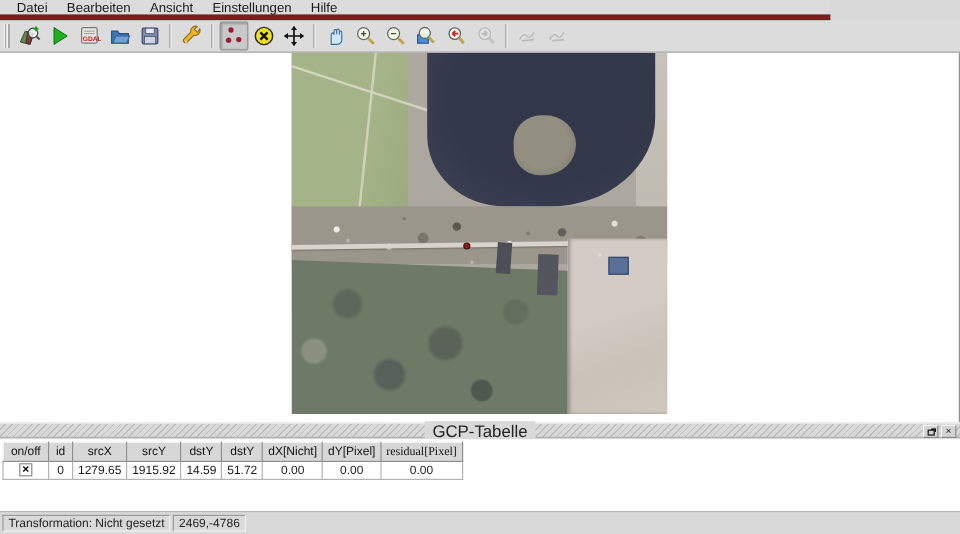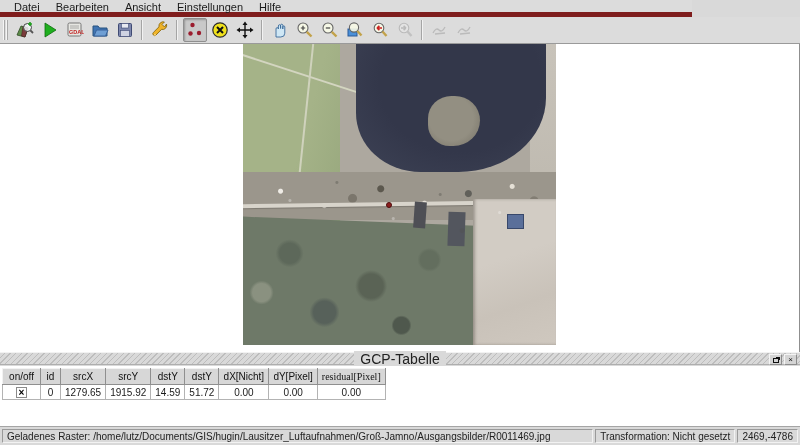--- a/index.html
+++ b/index.html
@@ -353,16 +353,15 @@
         <td>51.72</td>
         <td>0.00</td>
         <td>0.00</td>
         <td>0.00</td>
       </tr>
     </tbody>
   </table>
 </div>
 
 <div class="statusbar">
-  <div class="sunken status-left">Geladenes Raster: /home/lutz/Documents/GIS/hugin/Lausitzer_Luftaufnahmen/Groß-Jamno/Ausgangsbilder/R0011469.jpg</div>
   <div class="sunken">Transformation: Nicht gesetzt</div>
   <div class="sunken">2469,-4786</div>
 </div>
 
 </body></html>

